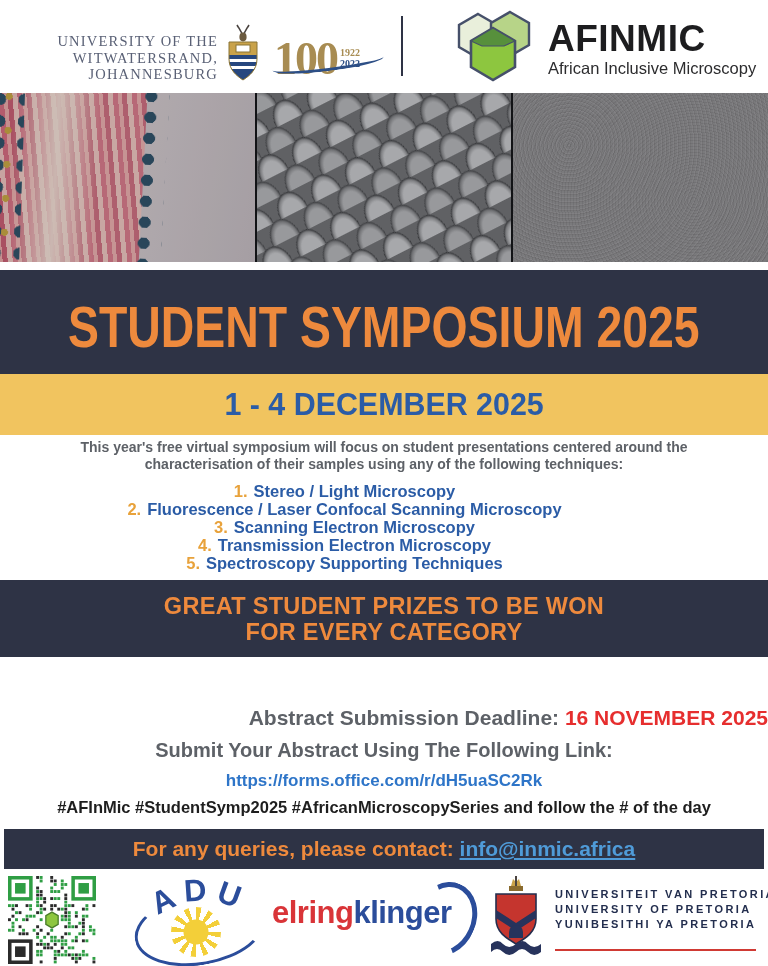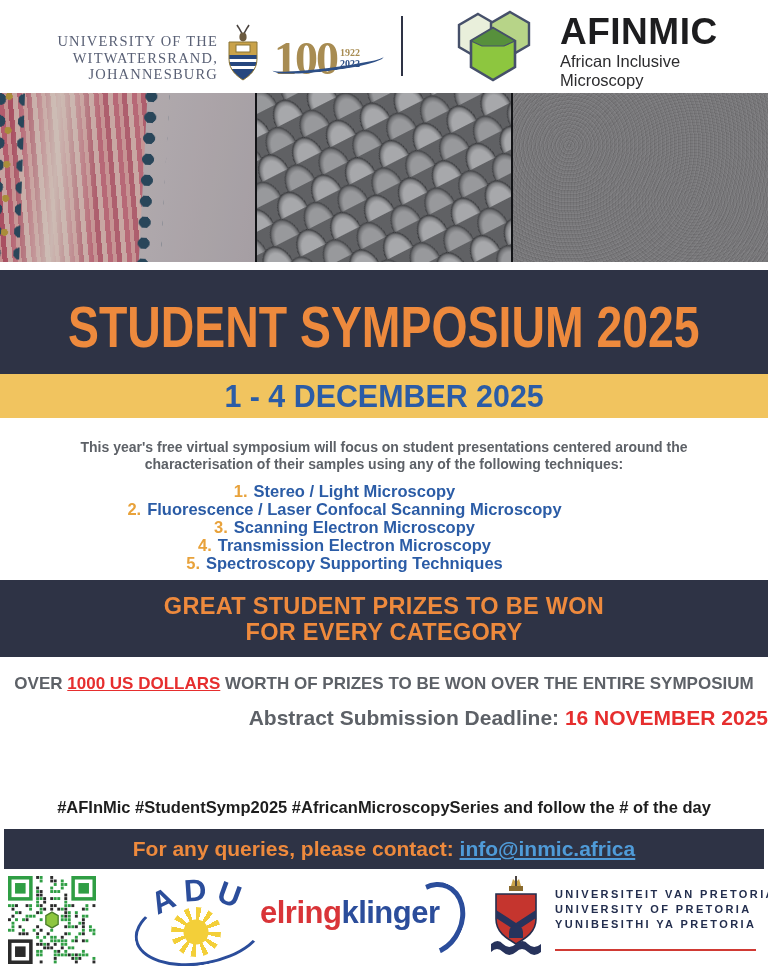--- a/index.html
+++ b/index.html
@@ -10,21 +10,21 @@
   .header{position:absolute;left:0;top:0;width:768px;height:93px;background:#fff;}
   .wits{position:absolute;left:30px;top:24px;display:flex;align-items:center;gap:4px;}
   .wits-name{width:188px;text-align:right;font-family:"Liberation Serif",serif;
              color:#5a6176;font-size:14.5px;line-height:16.5px;letter-spacing:1.2px;}
   .centenary{display:flex;align-items:center;margin-left:6px;}
   .c100{font-family:"Liberation Serif",serif;font-weight:bold;font-size:46px;color:#a88c52;letter-spacing:-2px;}
   .cyears{display:flex;flex-direction:column;margin-left:3px;font-family:"Liberation Serif",serif;
           font-weight:bold;font-size:10px;line-height:11px;}
   .cyears .y1{color:#a88c52;} .cyears .y2{color:#2d4f86;}
   .header-divider{position:absolute;left:401px;top:16px;width:2px;height:60px;background:#2e3345;}
-  .afinmic{position:absolute;left:448px;top:8px;display:flex;align-items:flex-end;gap:20px;}
+  .afinmic{position:absolute;left:448px;top:8px;display:flex;align-items:center;gap:8px;}
   .afinmic-text .acro{font-size:37px;font-weight:bold;color:#1d1d1f;letter-spacing:.5px;line-height:38px;}
   .afinmic-text .tag{font-size:16.5px;color:#2c2c2e;margin-top:1px;}
 
   
   .strip{position:absolute;left:0;top:93px;width:768px;height:169px;background:#111;display:flex;gap:2px;}
   .strip .cell{position:relative;flex:1;overflow:hidden;}
   .img-histo{background:linear-gradient(100deg,#b7aeb1 0%,#cfc5c6 55%,#c2b9bb 100%);}
   .img-histo .pinkband{position:absolute;left:-8%;top:-6%;width:64%;height:112%;transform:rotate(3deg);
       background:
         linear-gradient(to right,rgba(235,215,205,0) 18%,rgba(243,226,212,.9) 46%,rgba(238,210,200,.15) 72%),
@@ -49,21 +49,21 @@
         repeating-radial-gradient(circle at 22% 31%,rgba(255,255,255,.07) 0 1px,rgba(0,0,0,.06) 1px 2px,rgba(0,0,0,0) 2px 4px),
         repeating-radial-gradient(circle at 71% 64%,rgba(0,0,0,.07) 0 1px,rgba(255,255,255,0) 1px 3px);}
   .strip-shade{position:absolute;inset:0;background:rgba(26,30,46,.17);}
 
   
   .band{position:absolute;left:0;width:768px;display:flex;flex-direction:column;
         align-items:center;justify-content:center;text-align:center;}
   .band-title{top:262px;height:112px;background:#2e3345;margin-top:8px;}
   .main-title{color:#ee8a3d;font-weight:bold;font-size:58px;white-space:nowrap;
               display:inline-block;transform:scaleX(.8);letter-spacing:0;}
-  .band-date{top:374px;height:44px;background:#f1c45f;}
+  .band-date{top:374px;height:61px;background:#f1c45f;}
   .date-text{color:#2b5ca6;font-weight:bold;font-size:32px;white-space:nowrap;
              display:inline-block;transform:scaleX(.95);}
   .band-prizes{top:580px;height:77px;background:#2e3345;}
   .prizes-line{color:#ee8a3d;font-weight:bold;font-size:23.5px;line-height:26px;letter-spacing:.3px;}
   .band-contact{top:829px;height:40px;background:#2e3345;left:4px;width:760px;}
   .contact-line{font-weight:bold;font-size:21px;white-space:nowrap;}
   .contact-line .q{color:#ee8a3d;}
   .contact-line .email{color:#4f9bd8;text-decoration:underline;cursor:pointer;}
 
   
@@ -94,21 +94,21 @@
   .adu .la{left:14px;top:12px;transform:rotate(-26deg);}
   .adu .ld{left:46px;top:2px;transform:rotate(-4deg);}
   .adu .lu{left:80px;top:6px;transform:rotate(20deg);}
   .adu .sun{position:absolute;left:33px;top:36px;width:50px;height:50px;border-radius:50%;
             background:
               radial-gradient(circle,#f3cf39 0 12px,rgba(243,207,57,0) 13px),
               repeating-conic-gradient(#f3cf39 0 13deg,rgba(0,0,0,0) 13deg 30deg);}
   .adu .swoosh{position:absolute;left:-4px;top:22px;width:126px;height:66px;border-radius:50%;
                border:3px solid transparent;border-bottom-color:#2b4d9b;border-left-color:#2b4d9b;
                transform:rotate(-10deg);}
-  .ek{position:absolute;left:260px;top:26px;width:200px;height:50px;}
+  .ek{position:absolute;left:272px;top:26px;width:200px;height:50px;}
   .ek .txt{font-weight:bold;font-size:31px;letter-spacing:-.5px;white-space:nowrap;}
   .ek .p1{color:#d93438;} .ek .p2{color:#2b4d9b;}
   .ek .swoosh{position:absolute;right:-4px;top:-14px;width:52px;height:66px;border-radius:50%;
               border:5px solid transparent;border-right-color:#2b4d9b;border-top-color:#2b4d9b;
               transform:rotate(24deg);}
   .up{position:absolute;left:487px;top:5px;display:flex;align-items:center;gap:10px;}
   .up-text{color:#232e4e;font-weight:bold;font-size:11px;line-height:15px;letter-spacing:2.4px;white-space:nowrap;}
   .up-text .u3{display:inline-block;border-bottom:2.5px solid #d03a34;padding-bottom:17px;}
 </style>
 </head>
@@ -212,29 +212,28 @@
     <div class="tech-item">
       <span class="num">5.</span><span class="lbl">Spectroscopy Supporting Techniques</span>
     </div>
   </div>
 
   <div class="band band-prizes">
     <div class="prizes-line">GREAT STUDENT PRIZES TO BE WON</div>
     <div class="prizes-line">FOR EVERY CATEGORY</div>
   </div>
 
-  <div class="prize-note">
-    <span>OVER </span><span class="hl">1000 US DOLLARS</span><span> WORTH OF PRIZES TO BE WON OVER THE ENTIRE SYMPOSIUM</span>
-  </div>
 
   <div class="deadline">
     <span>Abstract Submission Deadline: </span><span class="dt">16 NOVEMBER 2025</span>
   </div>
 
-
+  <div class="submit">Submit Your Abstract Using The Following Link:</div>
+
+  <div class="url">https://forms.office.com/r/dH5uaSC2Rk</div>
 
   <div class="hashtags">#AFInMic #StudentSymp2025 #AfricanMicroscopySeries and follow the # of the day</div>
 
   <div class="band band-contact">
     <span class="contact-line">
       <span class="q">For any queries, please contact: </span><span class="email">info@inmic.africa</span>
     </span>
   </div>
 
   <div class="footer">

